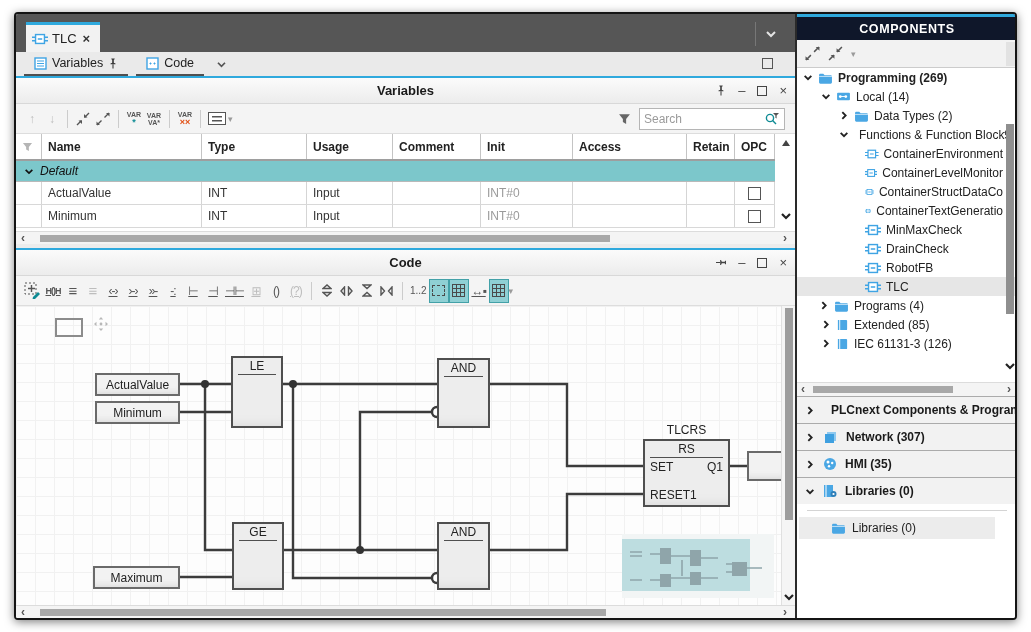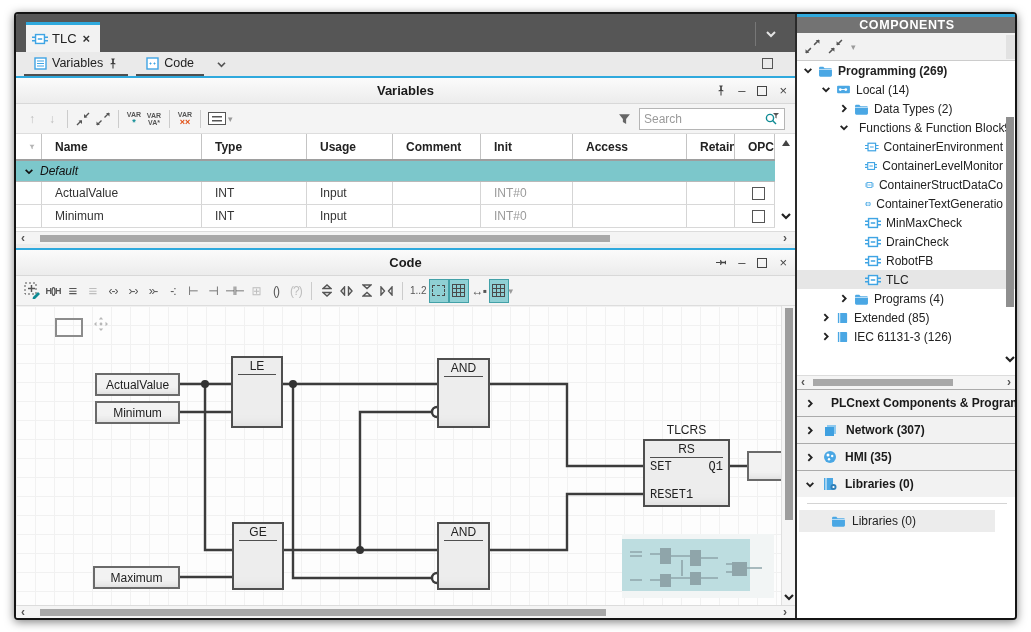--- a/index.html
+++ b/index.html
@@ -34,21 +34,21 @@
   .win-ctrls { position:absolute; right:8px; top:0; height:100%; display:flex; align-items:center; gap:12px; }
   .wc { color:#444; font-size:13px; line-height:1; display:flex; align-items:center; justify-content:center; }
   .wc-max { width:10px; height:10px; border:1.5px solid #444; }
 
   .toolbar { height:30px; background:#f4f4f4; border-bottom:1px solid #ddd; display:flex; align-items:center;
              padding:0 6px; flex:none; }
   .tb-sep { width:1px; height:18px; background:#ccc; margin:0 5px; flex:none; }
   .ibtn { min-width:20px; height:24px; display:flex; align-items:center; justify-content:center;
           color:#555; font-size:12px; flex:none; padding:0 2px; }
   .ibtn.dis { color:#bdbdbd; }
-  .glyph { font-size:12px; letter-spacing:-1px; }
+  .glyph { font-size:12px; letter-spacing:-1px;text-decoration:underline; }
   .varstack { display:flex; flex-direction:column; align-items:center; line-height:1; }
   .varstack .v-top { font-size:7px; font-weight:bold; color:#555; letter-spacing:0; }
   .varstack .v-bot { font-size:9px; font-weight:bold; }
   .teal-t { color:#0f8b94; } .red-t { color:#e14b0e; }
   .tbl-icon { width:18px; height:13px; border:1.5px solid #555; background:
       linear-gradient(#555,#555) 3px 3px/10px 1.5px no-repeat,
       linear-gradient(#555,#555) 3px 7px/10px 1.5px no-repeat, #fff; }
   .caret { color:#9a9a9a; font-size:9px; }
 
   
@@ -56,21 +56,21 @@
   .vars-search { margin-left:auto; display:flex; align-items:center; gap:8px; margin-right:4px; }
   .search-box { width:146px; height:22px; border:1px solid #b5b5b5; background:#fff; display:flex; align-items:center; padding:0 4px; }
   .search-box input { border:none; outline:none; flex:1; font-size:12px; color:#333; min-width:0; font-family:"Liberation Sans",sans-serif; }
   .search-box input::placeholder { color:#9a9a9a; }
 
   .vtable { position:relative; flex:1; overflow:hidden; --cols:26px 160px 105px 86px 88px 92px 114px 48px 40px; }
   .vrow { display:grid; grid-template-columns:var(--cols); width:759px; }
   .vhead { height:26px; border-bottom:1px solid #9e9e9e; }
   .vhead .cell { font-weight:bold; color:#222; }
   .cell { font-size:12px; color:#333; display:flex; align-items:center; padding:0 6px;
-          border-right:1px solid #d5d5d5; overflow:hidden; white-space:nowrap;margin-left:7px; }
+          border-right:1px solid #d5d5d5; overflow:hidden; white-space:nowrap; }
   .vhead .cell { border-right:1px solid #c4c4c4; }
   .group-row { height:22px; background:#7cc7cb; border-top:1px solid #9e9e9e; border-bottom:1px solid #b9b9b9;
                display:flex; align-items:center; gap:6px; padding-left:8px; width:759px;
                font-size:12px; font-style:italic; color:#111; }
   .drow { height:23px; border-bottom:1px solid #d8d8d8; }
   .muted { color:#9a9a9a; }
   .cb { width:13px; height:13px; border:1.5px solid #555; background:#fff; margin:0 auto; }
   .vgutter { position:absolute; right:0; top:0; width:18px; bottom:0; background:#fff; display:flex;
              flex-direction:column; align-items:center; }
 
@@ -95,28 +95,28 @@
             background-size:19px 19px; }
   .vbar { width:14px; background:#f5f5f5; border-left:1px solid #e0e0e0; position:relative; }
   .vthumb { position:absolute; left:3px; width:8px; background:#9d9d9d; }
 
   .var-box { position:absolute; height:23px; background:#f2f2f2; border:2px solid #6a6a6a;
              display:flex; align-items:center; justify-content:center; font-size:12px; color:#222;
              box-shadow:inset 0 -7px 6px -5px #dcdcdc; }
   .fb-block { position:absolute; background:#ededed; border:2px solid #4f4f4f; box-shadow:inset 0 -10px 10px -8px #dcdcdc; }
   .fb-title { text-align:center; font-size:12px; color:#222; margin:1px 5px 0; padding-bottom:1px; border-bottom:1.5px solid #4f4f4f; }
   .rs-label { position:absolute; font-size:12px; color:#222; text-align:center; }
-  .rs-io { position:absolute; font-size:12px; color:#222;font-family:Liberation Mono, monospace; }
+  .rs-io { position:absolute; font-size:12px; color:#222; }
   .wires { position:absolute; left:0; top:0; pointer-events:none; }
 
   .minimap { position:absolute; left:606px; top:228px; width:152px; height:64px; background:#f2f5f5; }
   .mini-view { position:absolute; left:0; top:5px; width:128px; height:52px; background:rgba(124,193,199,.45); }
 
   
-  .comp-header { height:19px; background:#737373; border-top:3px solid #2fa9dd; display:flex; align-items:center; justify-content:center; }
+  .comp-header { height:26px; background:#0f172a; border-top:3px solid #2fa9dd; display:flex; align-items:center; justify-content:center; }
   .comp-header span { color:#fff; font-weight:bold; font-size:12.5px; letter-spacing:.6px; }
   .comp-toolbar { height:28px; background:#f2f2f2; border-bottom:1px solid #ccc; display:flex; align-items:center; padding:0 8px; gap:8px; position:relative; }
   .comp-toolbar .sliver { position:absolute; right:1px; top:2px; width:10px; height:24px; background:#e2e2e2; }
   .tree { position:relative; height:314px; overflow:hidden; }
   .trow { height:19px; display:flex; align-items:center; gap:5px; font-size:12px; color:#222; padding-right:14px; white-space:nowrap; overflow:hidden; }
   .trow.sel { background:#e6e6e6; }
   .trow.b { font-weight:bold; }
   .tree-vbar { position:absolute; right:1px; top:42px; width:12px; height:260px; }
   .tree-vthumb { position:absolute; left:2px; width:8px; background:#8f8f8f; }
   .sections .srow { height:27px; background:#f2f2f2; border-top:1px solid #ababab; display:flex; align-items:center; gap:8px;
@@ -615,21 +615,21 @@
         <span>RobotFB</span>
       </div>
       <div class="trow sel" style="padding-left:68px">
         <svg width="16" height="12" viewBox="0 0 18 13">
               <rect x="4" y="1.5" width="10" height="10" fill="#fff" stroke="#3fa4e4" stroke-width="1.6"></rect>
               <path d="M0 4.5h4M0 8.5h4M14 4.5h4M14 8.5h4M6.5 6.5h5" stroke="#3fa4e4" stroke-width="1.6"></path>
             </svg>
         <span>TLC</span>
       </div>
 
-      <div class="trow" style="padding-left:42px">
+      <div class="trow" style="padding-left:22px">
         <svg class="chev" style="transform:rotate(-90deg)" width="10" height="7" viewBox="0 0 12 8">
               <path d="M2 2l4 4 4-4" fill="none" stroke="#222" stroke-width="2.2"></path>
             </svg>
         <svg width="15" height="12" viewBox="0 0 16 13">
               <path d="M1 3.5c0-.8.6-1.5 1.4-1.5h3.2l1.4 1.6h6.6c.8 0 1.4.7 1.4 1.5v6c0 .8-.6 1.5-1.4 1.5H2.4c-.8 0-1.4-.7-1.4-1.5z" fill="#4aa7e4"></path>
               <path d="M1 4.8h14" stroke="#fff" stroke-width=".9" opacity=".8"></path>
             </svg>
         <span>Programs (4)</span>
       </div>
 

